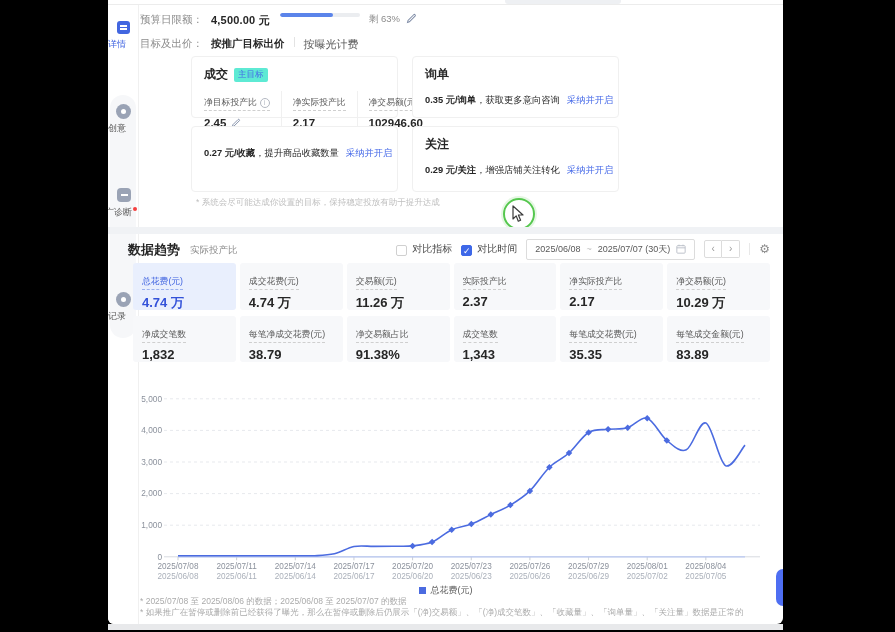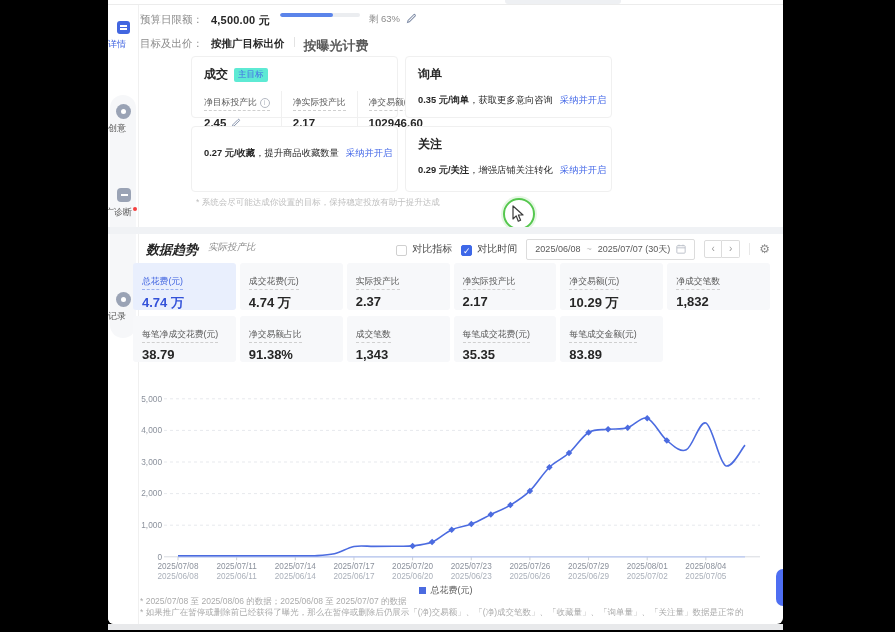--- a/index.html
+++ b/index.html
@@ -27,25 +27,25 @@
   
   .row{position:absolute;display:flex;}
   .lab{font-size:10.5px;color:#8c8c8c;}
   .budget-val{font-size:11px;font-weight:bold;color:#262626;margin-left:8px;letter-spacing:.2px;}
   .pbar{width:80px;height:4px;background:#ebedf0;border-radius:2px;margin-left:10px;position:relative;overflow:hidden;}
   .pbar i{position:absolute;left:0;top:0;height:4px;background:#5b84ea;border-radius:2px;}
   .remain{font-size:9.5px;color:#8c8c8c;margin-left:9px;}
   .pencil{margin-left:6px;display:inline-flex;}
   .tab-active{font-size:10.5px;font-weight:bold;color:#262626;margin-left:8px;}
   .tab-sep{width:1px;height:10px;background:#e3e3e3;margin:0 9px;}
-  .tab-inactive{font-size:13px;color:#595959;font-weight:bold;}
+  .tab-inactive{font-size:11px;color:#595959;}
 
   
   .goal-grid{position:absolute;left:83px;top:56px;width:422px;display:grid;
-    grid-template-columns:207px 207px;grid-template-rows:62px 66px;gap:8px 7px;}
+    grid-template-columns:207px 207px;grid-template-rows:62px 66px;gap:8px 14px;}
   .gcard{border:1px solid #f0f0f0;border-radius:4px;padding:9px 12px;box-sizing:border-box;background:#fff;}
   .gcard-title{font-size:12px;font-weight:bold;color:#262626;display:flex;align-items:center;}
   .gbadge{font-size:8.5px;font-weight:normal;color:#4569e8;background:#5eead4;border-radius:2px;padding:1px 4px;margin-left:6px;}
   .gmetrics{display:flex;margin-top:8px;}
   .gmet{padding-right:11px;}
   .gmet + .gmet{border-left:1px solid #f0f0f0;padding-left:11px;}
   .gmet-label{font-size:8.8px;color:#595959;border-bottom:1px dashed #cfcfcf;padding-bottom:1px;display:inline-flex;align-items:center;gap:3px;white-space:nowrap;}
   .info-i{display:inline-block;width:8px;height:8px;border:1px solid #b3b8c2;border-radius:50%;font-size:6.5px;line-height:8px;text-align:center;color:#b3b8c2;font-style:normal;}
   .gmet-val{font-size:11.5px;font-weight:bold;color:#262626;margin-top:6px;display:flex;align-items:center;gap:4px;}
   .gdesc{font-size:9.3px;color:#262626;margin-top:11px;white-space:nowrap;}
@@ -53,21 +53,21 @@
   .glink{color:#4569e8;margin-left:7px;cursor:pointer;}
   .goal-note{position:absolute;left:88px;top:197px;font-size:8.5px;color:#bfbfbf;}
 
   
   .click-ring{position:absolute;left:395px;top:198px;width:28px;height:28px;border:2.5px solid #55c74e;border-radius:50%;box-shadow:0 0 0 2px rgba(110,210,100,.18);}
   .cursor{position:absolute;left:404px;top:205px;}
 
   .section-divider{position:absolute;left:0;top:227px;width:675px;height:7px;background:#f0f2f5;}
 
   
-  .trend-head{position:absolute;left:38px;top:241px;display:flex;align-items:flex-start;font-style:italic;}
+  .trend-head{position:absolute;left:20px;top:241px;display:flex;align-items:center;}
   .trend-title{font-size:13px;font-weight:bold;color:#262626;}
   .trend-report{font-size:9.5px;color:#8c8c8c;margin-left:10px;cursor:pointer;}
   .controls{position:absolute;right:13px;top:239px;height:20px;display:flex;align-items:center;gap:9px;}
   .cb-wrap{display:flex;align-items:flex-end;gap:5px;cursor:pointer;}
   .cb{width:11px;height:11px;border-radius:2px;border:1px solid #d0d0d0;background:#fff;box-sizing:border-box;}
   .cb.checked{background:#3e68e8;border-color:#3e68e8;color:#fff;font-size:9px;line-height:10px;text-align:center;}
   .cb-label{font-size:10px;color:#4a4a4a;}
   .date-input{display:flex;align-items:center;gap:6px;border:1px solid #dcdcdc;border-radius:2px;padding:3px 8px;font-size:9px;color:#595959;background:#fff;cursor:pointer;}
   .date-sep{color:#bfbfbf;}
   .pager{display:flex;}
@@ -227,20 +227,21 @@
         <button>‹</button>
         <button>›</button>
       </span>
       <span class="vdiv"></span>
       <span class="gear">⚙</span>
     </div>
 
     <div class="metric-grid" id="metric-grid">
         <div class="mcard selected"><div class="ml">总花费(元)</div><div class="mv">4.74 万</div></div>
         <div class="mcard"><div class="ml">成交花费(元)</div><div class="mv">4.74 万</div></div>
+        <div class="mcard"><div class="ml">交易额(元)</div><div class="mv">11.26 万</div></div>
         <div class="mcard"><div class="ml">实际投产比</div><div class="mv">2.37</div></div>
         <div class="mcard"><div class="ml">净实际投产比</div><div class="mv">2.17</div></div>
         <div class="mcard"><div class="ml">净交易额(元)</div><div class="mv">10.29 万</div></div>
         <div class="mcard"><div class="ml">净成交笔数</div><div class="mv">1,832</div></div>
         <div class="mcard"><div class="ml">每笔净成交花费(元)</div><div class="mv">38.79</div></div>
         <div class="mcard"><div class="ml">净交易额占比</div><div class="mv">91.38%</div></div>
         <div class="mcard"><div class="ml">成交笔数</div><div class="mv">1,343</div></div>
         <div class="mcard"><div class="ml">每笔成交花费(元)</div><div class="mv">35.35</div></div>
         <div class="mcard"><div class="ml">每笔成交金额(元)</div><div class="mv">83.89</div></div>
       </div>

